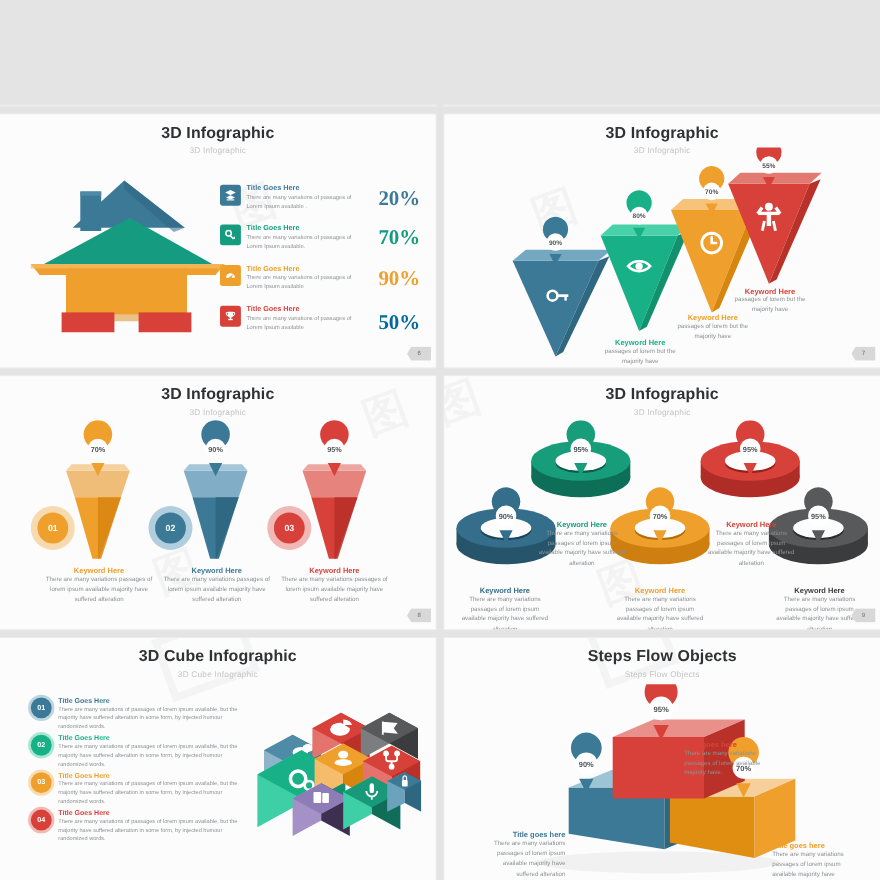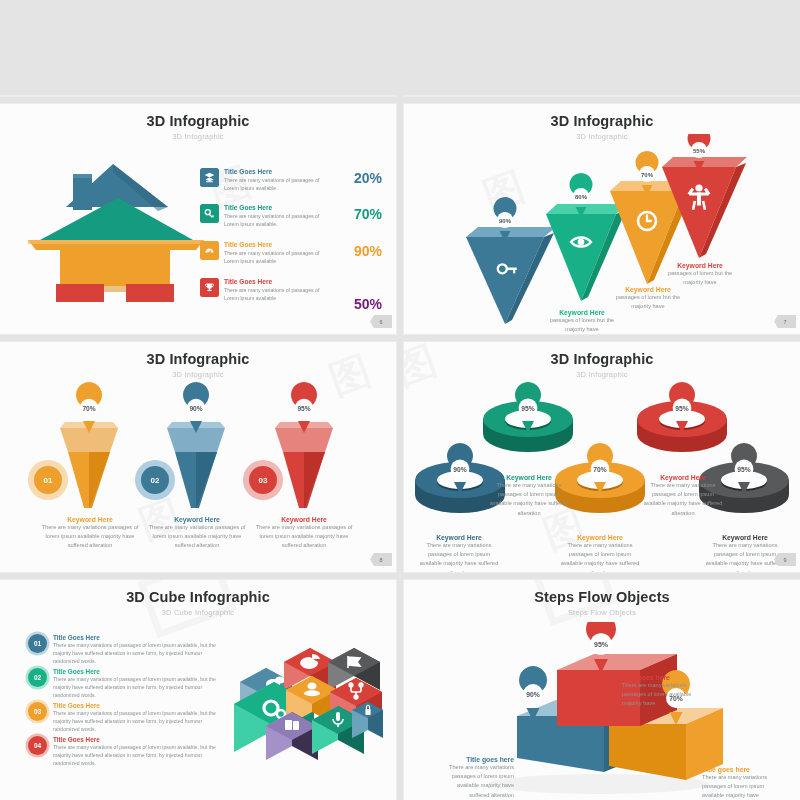--- a/index.html
+++ b/index.html
@@ -48,21 +48,21 @@
   .wm2{position:absolute;pointer-events:none;user-select:none;
        border:7px solid rgba(0,0,0,.030);transform:rotate(-20deg);}
   .kw{font-size:6.8px;font-weight:bold;text-align:center;}
   .body{font-size:5.6px;color:#8d9193;line-height:1.65;text-align:center;}
   
   .s6row{position:absolute;display:flex;align-items:flex-start;gap:5px;}
   .s6ico{width:19px;height:19px;border-radius:2.5px;flex:0 0 19px;
          display:flex;align-items:center;justify-content:center;color:#fff;}
   .s6ttl{font-size:6.6px;font-weight:bold;margin:0 0 1px 0;}
   .s6txt{font-size:5.2px;color:#8d9193;line-height:1.55;width:105px;}
-  .s6pct{position:absolute;right:14px;font-size:14px;font-weight:bold;}
+  .s6pct{position:absolute;right:14px;font-size:19px;font-weight:bold;font-family:Liberation Serif, serif;}
   
   .s10row{position:absolute;display:flex;align-items:flex-start;gap:6px;}
   .s10num{width:19px;height:19px;border-radius:50%;flex:0 0 19px;color:#fff;
           display:flex;align-items:center;justify-content:center;
           font-size:6.5px;font-weight:bold;box-sizing:border-box;}
   .s10ttl{font-size:6.4px;font-weight:bold;margin-bottom:1px;}
   .s10txt{font-size:5.1px;color:#8d9193;line-height:1.55;width:172px;}
   svg{display:block;}
 </style>
 </head>
@@ -258,21 +258,21 @@
               <rect x="5" y="11.4" width="6" height="1.8" fill="#fff"></rect>
               <path d="M4.5,3 h-2 v2 a2.6,2.6 0 0,0 2.6,2.4" fill="none" stroke="#fff" stroke-width="1.3"></path>
               <path d="M11.5,3 h2 v2 a2.6,2.6 0 0,1 -2.6,2.4" fill="none" stroke="#fff" stroke-width="1.3"></path>
             </svg>
         </div>
         <div>
           <div class="s6ttl" style="color:#d8413a;">Title Goes Here</div>
           <div class="s6txt">There are many variations  of passages of Lorem Ipsum available</div>
         </div>
       </div>
-      <div class="s6pct" style="top:192px;color:#701a75;">50%</div>
+      <div class="s6pct" style="top:179px;color:#0369a1;">50%</div>
     </div>
     <div class="pgbadge">6</div>
   </div>
 
   <div class="slide">
     <div class="inner">
       <div class="wm" style="left:80px;top:60px;">图</div>
       <div class="title">3D Infographic</div>
       <div class="subtitle">3D Infographic</div>
 

